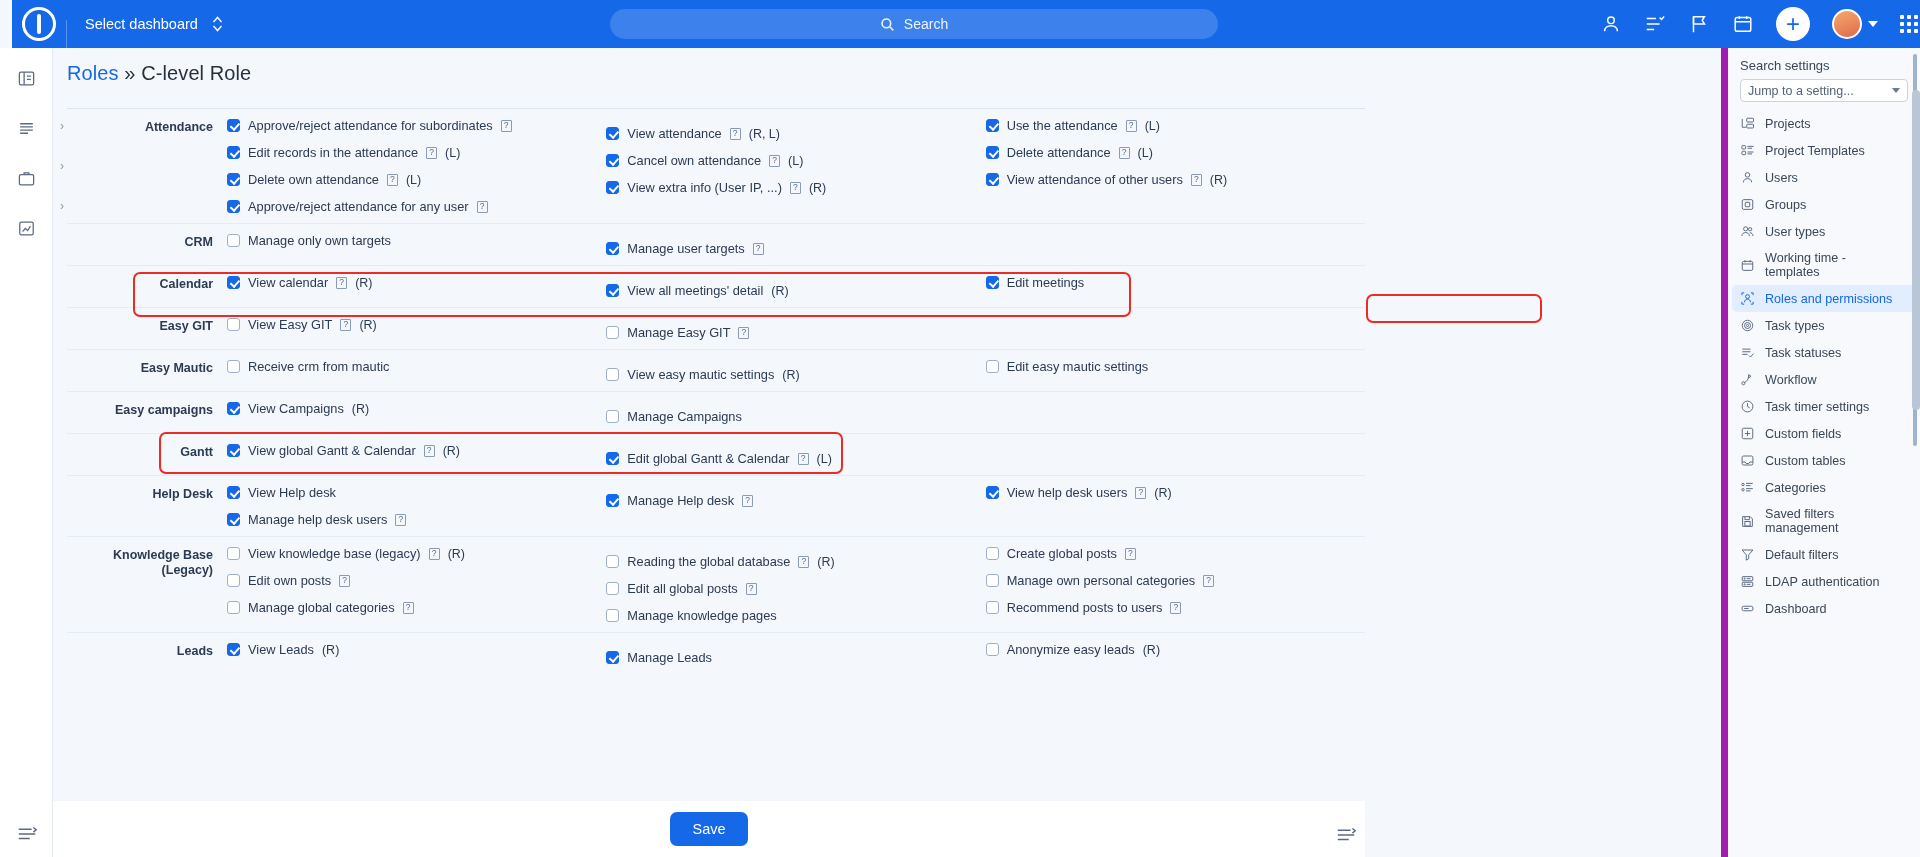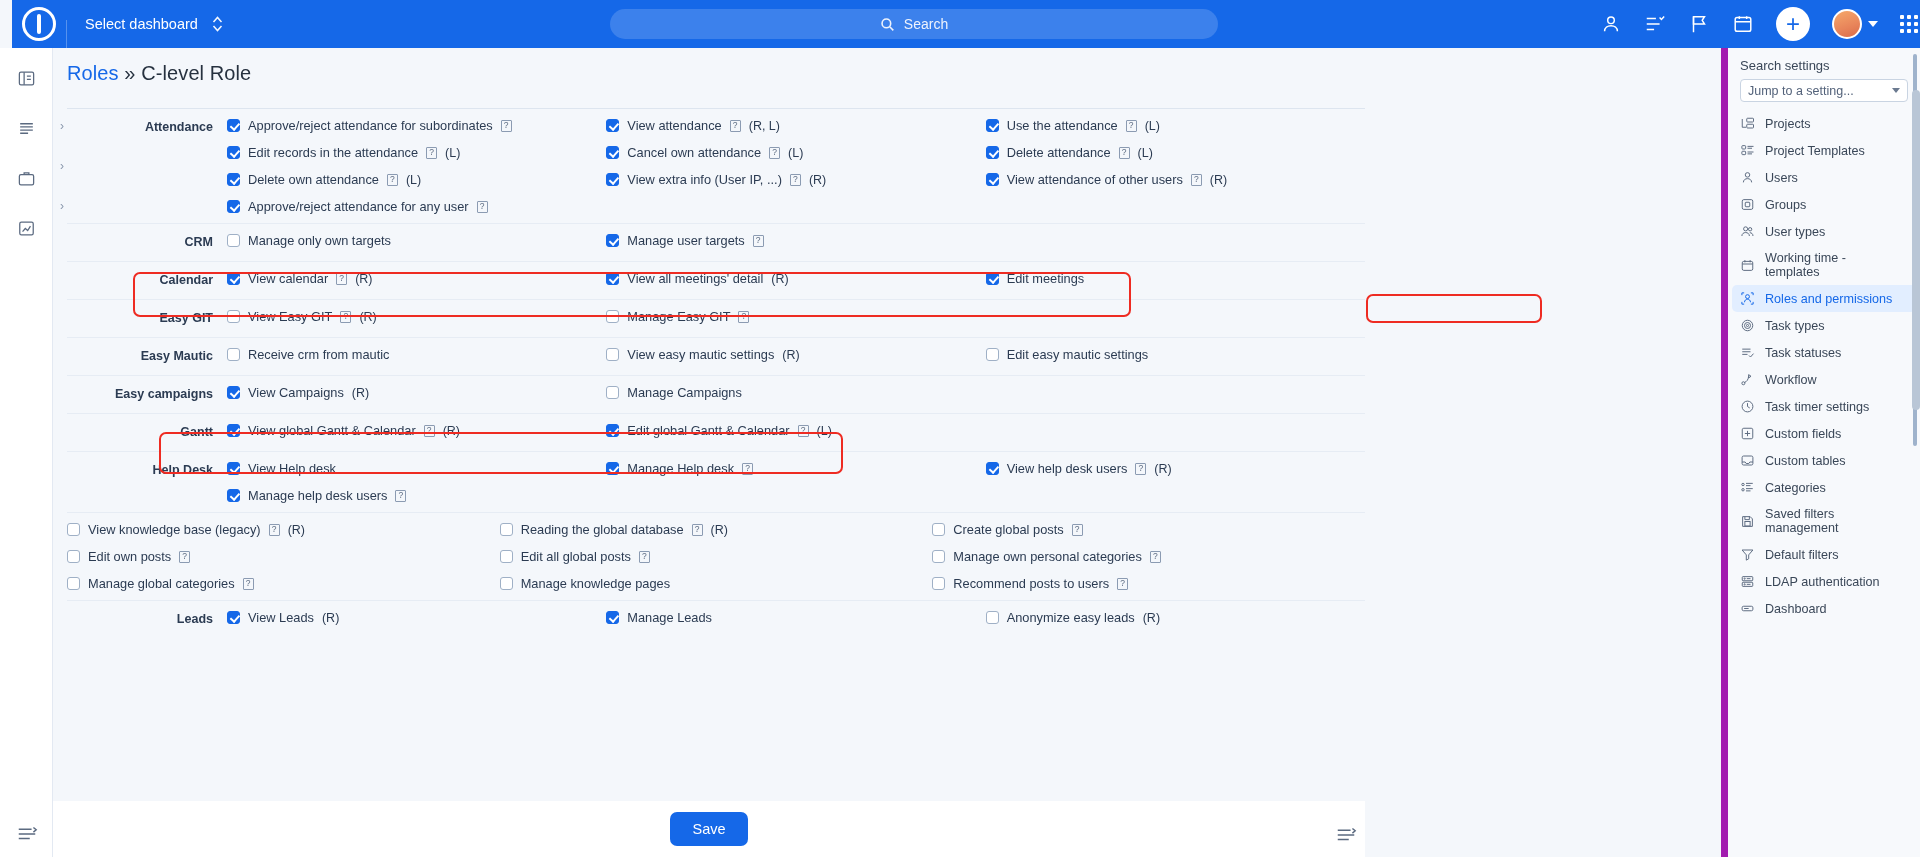--- a/index.html
+++ b/index.html
@@ -99,21 +99,21 @@
     display:flex; border-top:1px solid #e6ecf4; padding: 9px 0 9px 0;
     min-height: 38px;
   }
   .perm-row:first-child { border-top:1px solid #dde5ef; }
   .row-label {
     width: 160px; flex:0 0 160px; text-align:right; padding-right: 14px; padding-top:2px;
     font-size: 12.5px; font-weight: bold; color:#2b3b52; line-height:15px;
   }
   .row-cols { flex:1; display:flex; }
   .col { flex: 1 1 33.33%; display:flex; flex-direction:column; gap: 12px; }
-  .col.c2 { flex: 1 1 33.33%; }
+  .col.c2 { flex: 1 1 33.33%; margin-top: 8px; }
   .col.c3 { flex: 1 1 33.33%; }
   .opt { display:flex; align-items:center; gap:8px; font-size:12.8px; color:#2b3b52; white-space:nowrap;}
   .cb {
     width:13px;height:13px;flex:0 0 13px;border-radius:3px;border:1px solid #9fb0c6;background:#fff;
     display:inline-block;position:relative;cursor:pointer;
   }
   .cb.on { background:#1568e8; border-color:#1568e8; }
   .cb.on::after{
     content:""; position:absolute; left:4px; top:1px; width:3.5px;height:7px;
     border:solid #fff; border-width:0 2px 2px 0; transform: rotate(42deg);
@@ -513,20 +513,21 @@
             <div class="opt">
               <span class="cb on"></span>
               <span class="lbl">View help desk users</span>
               <span class="qm">?</span>
               <span class="rl">(R)</span>
             </div>
           </div>
         </div>
       </div>
       <div class="perm-row">
+        <div class="row-label">Knowledge Base (Legacy)</div>
         <div class="row-cols">
           <div class="col c1">
             <div class="opt">
               <span class="cb"></span>
               <span class="lbl">View knowledge base (legacy)</span>
               <span class="qm">?</span>
               <span class="rl">(R)</span>
             </div>
             <div class="opt">
               <span class="cb"></span>

